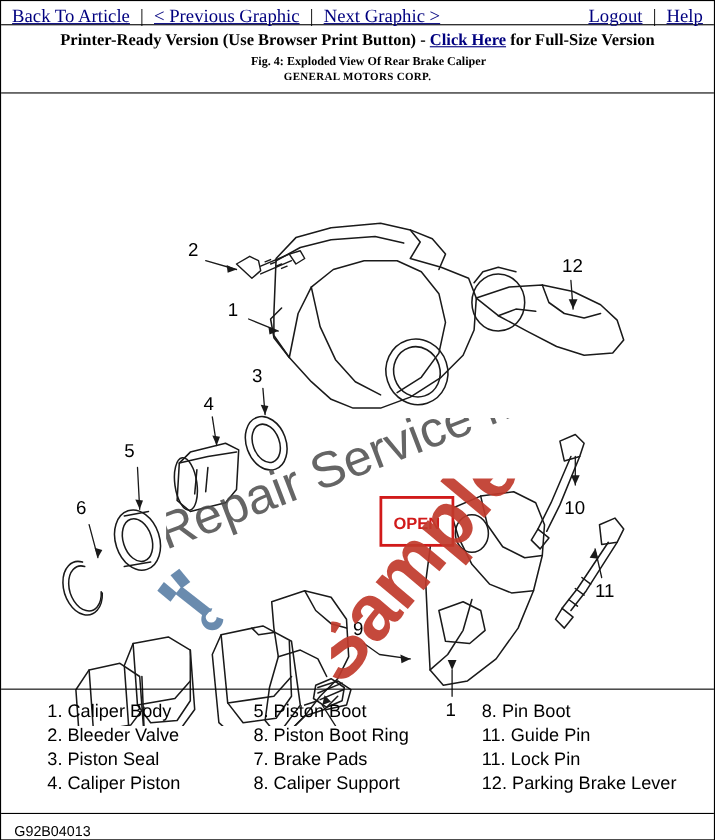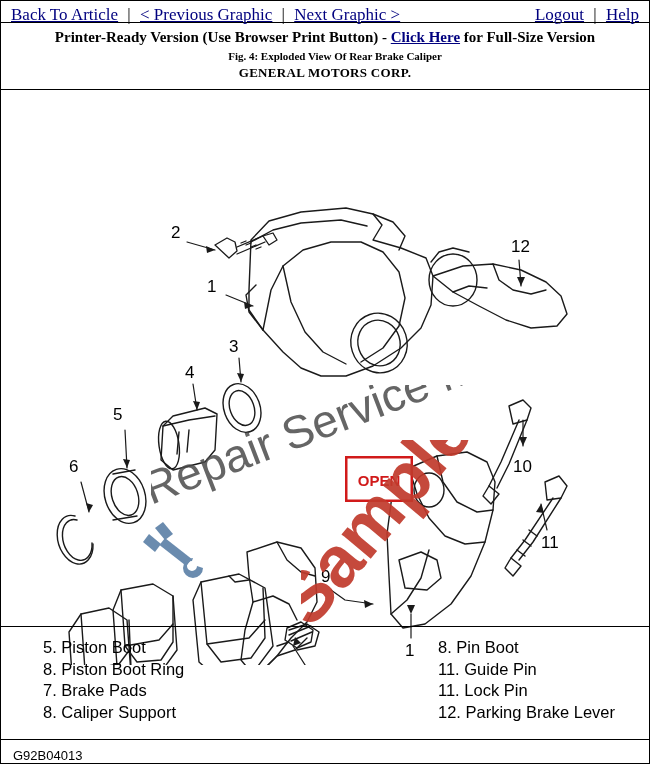--- a/index.html
+++ b/index.html
@@ -48,21 +48,21 @@
     margin:2px 0 4px 0;
   }
   .printer-line a{color:#00007f;text-decoration:underline;cursor:pointer;}
   .fig-line{
     font-size:11px;
     font-weight:bold;
     margin:1px 0 3px 0;
     padding-left:20px;
   }
   .corp-line{
-    font-size:13px;
+    font-size:10px;
     font-weight:bold;
     letter-spacing:.3px;
     margin:0 0 2px 0;
   }
   
   .figure{
     position:relative;
     height:575px;
     overflow:hidden;
   }
@@ -289,20 +289,26 @@
     <div class="watermark" style="left:300px;top:350px;width:300px;height:220px;">
       <svg width="300" height="220" viewBox="0 0 300 220">
         <text x="10" y="190" transform="rotate(-50 10 190)" font-family="Liberation Sans, sans-serif" font-size="72" font-weight="bold" fill="#c0392b" fill-opacity="0.92">Sample</text>
       </svg>
     </div>
   </div>
 
   <div class="legend">
     <div class="legend-cols">
       <div class="legend-col">
+        <div>1. Caliper Body</div>
+        <div>2. Bleeder Valve</div>
+        <div>3. Piston Seal</div>
+        <div>4. Caliper Piston</div>
+      </div>
+      <div class="legend-col">
         <div>5. Piston Boot</div>
         <div>8. Piston Boot Ring</div>
         <div>7. Brake Pads</div>
         <div>8. Caliper Support</div>
       </div>
       <div class="legend-col">
         <div>8. Pin Boot</div>
         <div>11. Guide Pin</div>
         <div>11. Lock Pin</div>
         <div>12. Parking Brake Lever</div>

